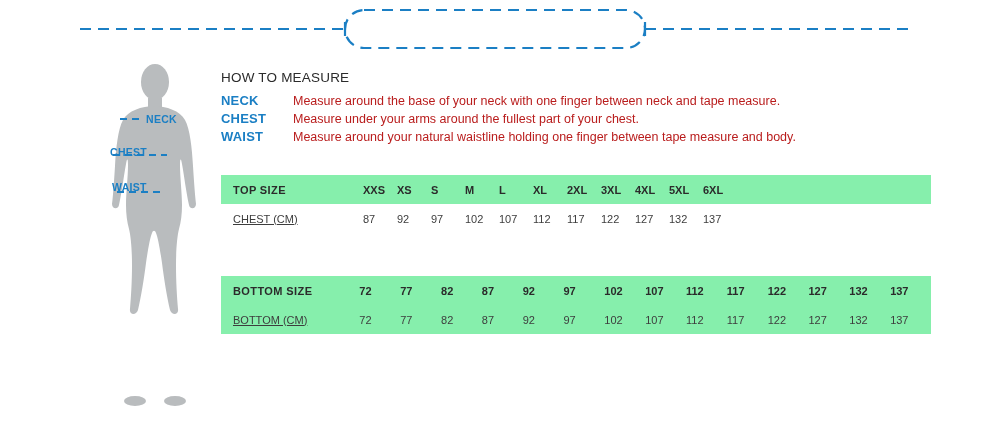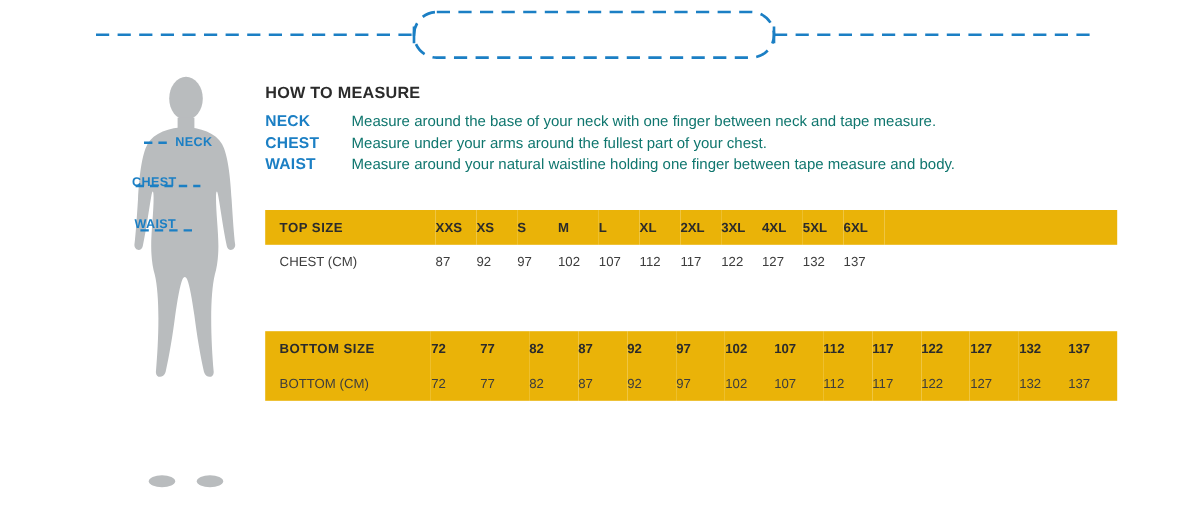--- a/index.html
+++ b/index.html
@@ -46,41 +46,41 @@
 
   
   .howto {
     position: absolute;
     left: 221px;
     top: 70px;
     width: 700px;
   }
   .howto-title {
     font-size: 13.5px;
-    font-weight: bold;
+    font-weight: normal;
     color: #2b2b2b;
     letter-spacing: .2px;
     margin-bottom: 8px;
   }
   .howto-row {
     display: flex;
     align-items: baseline;
     margin-bottom: 3px;
   }
   .howto-term {
     width: 72px;
     flex: 0 0 72px;
     font-size: 13px;
     font-weight: bold;
     color: #1b7fc4;
     letter-spacing: .2px;
   }
   .howto-desc {
     font-size: 12.5px;
-    color: #0f766e;
+    color: #b91c1c;
   }
 
   
   .table-wrap {
     position: absolute;
     left: 221px;
     width: 710px;
   }
   .t-top    { top: 175px; }
   .t-bottom { top: 276px; }
@@ -95,24 +95,25 @@
     padding: 0;
     height: 29px;
     font-weight: normal;
     color: #3d3d3d;
     vertical-align: middle;
   }
   .hdr-row td, .hdr-row th {
     font-weight: bold;
     color: #2b2b2b;
   }
-  .shade { background: #eab308; }
+  .shade { background: #86efac; }
   .rowlabel {
     padding-left: 12px;
     white-space: nowrap;
+    text-decoration: underline;
   }
   .rowlabel.bold { font-weight: bold; }
   .col-title {
     font-weight: bold;
     color: #2b2b2b;
     padding-left: 12px;
     white-space: nowrap;
     letter-spacing: .4px;
   }
   .num { width: 34px; }

